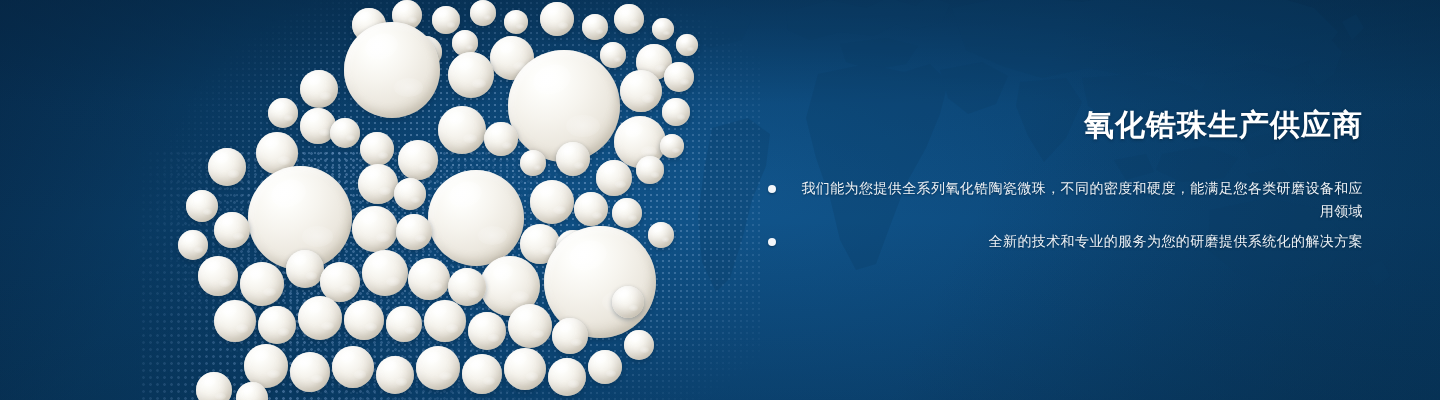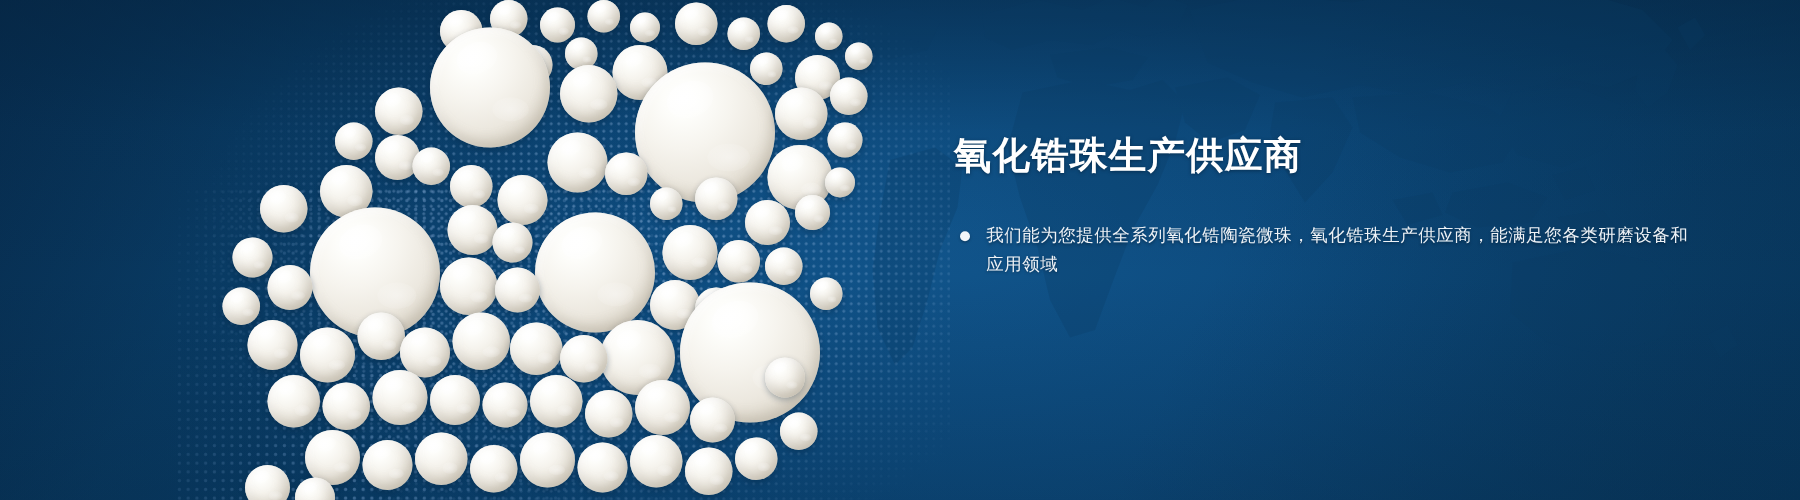--- a/index.html
+++ b/index.html
@@ -117,20 +117,21 @@
     border-radius: 50%;
     background: radial-gradient(ellipse at 50% 50%, rgba(255,255,255,0.40) 0%, rgba(255,255,255,0) 100%);
   }
 
   
   .content {
     position: absolute;
     left: 763px;
     top: 108px;
     width: 600px;
+    text-align: right;
   }
   .headline {
     margin: 0;
     font-size: 30px;
     font-weight: 600;
     letter-spacing: 1px;
     color: #ffffff;
     line-height: 1.1;
     text-shadow: 0 1px 3px rgba(3,26,46,0.55);
     white-space: nowrap;
@@ -311,18 +312,22 @@
     <div class="bead" style="left:648px; top:222px; width:26px; height:26px;"></div>
     <div class="bead" style="left:612px; top:286px; width:32px; height:32px;"></div>
   </div>
 
   <div class="content">
     <h1 class="headline">氧化锆珠生产供应商</h1>
 
     <ul class="bullets">
       <li class="bullet-row">
         <span class="bullet-dot"></span>
-        <span class="bullet-text">我们能为您提供全系列氧化锆陶瓷微珠，氧化锆珠生产供应商，能满足您各类研磨设备和应用领域</span>
+        <span class="bullet-text">我们能为您提供全系列氧化锆陶瓷微珠，不同的密度和硬度，能满足您各类研磨设备和应用领域</span>
+      </li>
+      <li class="bullet-row">
+        <span class="bullet-dot"></span>
+        <span class="bullet-text">全新的技术和专业的服务为您的研磨提供系统化的解决方案</span>
       </li>
     </ul>
   </div>
 
 </div>
 
 </body></html>

